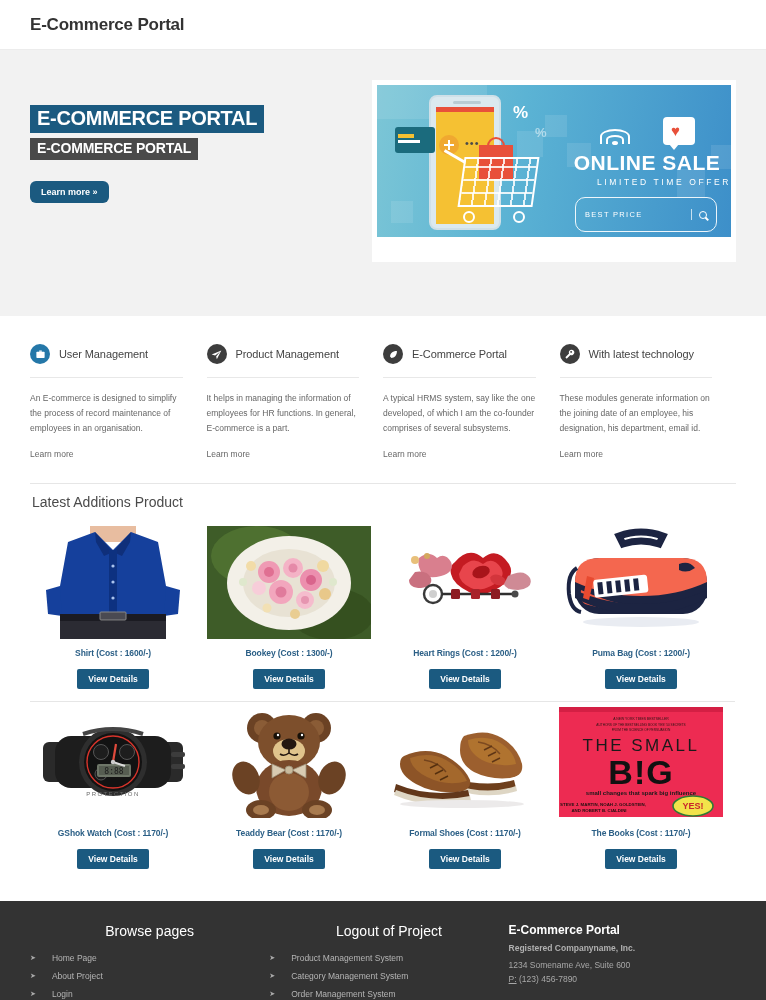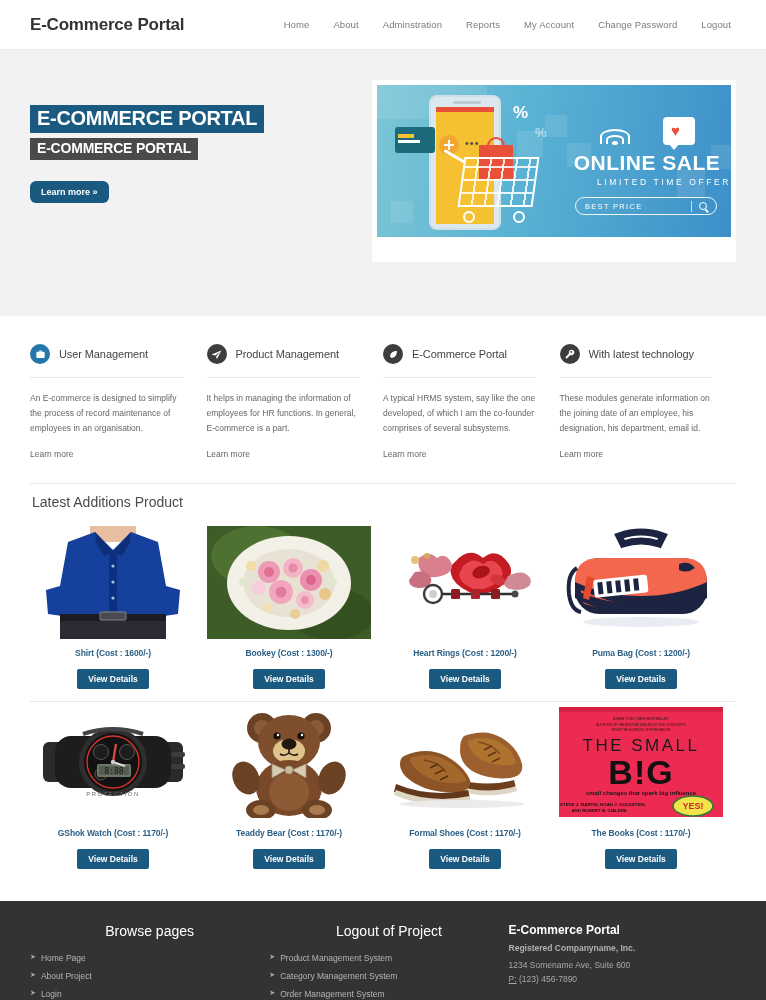--- a/index.html
+++ b/index.html
@@ -131,21 +131,21 @@
   .heart { position:absolute; left:8px; top:6px; color:#e8503a; font-size:15px; line-height:1; }
   .sale-title {
     position:absolute; left:186px; top:66px; width:168px; text-align:center;
     color:#fff; font-size:21px; font-weight:bold; letter-spacing:0.5px;
   }
   .sale-sub {
     position:absolute; left:186px; top:92px; width:168px; text-align:right;
     color:#fff; font-size:8.5px; letter-spacing:2.6px;
   }
   .search-pill {
-    position:absolute; left:198px; top:112px; width:142px; height:18px;
+    position:absolute; left:198px; top:112px; width:142px; height:35px;
     border:1.5px solid rgba(255,255,255,0.9); border-radius:10px;
     display:flex; align-items:center; padding:0 9px;
   }
   .search-pill span { color:#fff; font-size:7.5px; letter-spacing:1.3px; }
   .search-pill .divider { margin-left:auto; width:1px; height:11px; background:rgba(255,255,255,0.7); margin-right:7px; }
   .mag { width:8px; height:8px; border:1.5px solid #fff; border-radius:50%; position:relative; }
   .mag:after { content:''; position:absolute; right:-3px; bottom:-2px; width:4px; height:1.5px; background:#fff; transform:rotate(45deg); }
 
   
   .features {
@@ -192,44 +192,35 @@
   
   .footer {
     background:#333333; color:#bbb; margin-top:22px;
     padding: 22px 30px 16px 30px; display:flex; height:130px;
   }
   .fcol1 { width: 242px; }
   .fcol2 { width: 242px; }
   .fcol3 { width: 230px; }
   .fh { color:#fff; font-size:14px; font-weight:normal; margin-bottom:14px;text-align:center; }
   .flist { list-style:none; }
-  .flist li { margin-bottom:8px; display:flex; gap:5px; }
+  .flist li { margin-bottom:8px; display:flex; align-items:center; gap:16px; }
   .chev { color:#aaa; font-size:7px; }
   .flist a { color:#b5b5b5; font-size:8.5px; text-decoration:none; }
   .faddr-title { color:#fff; font-size:12px; font-weight:bold; margin-bottom:6px; }
   .faddr-co { color:#b0b0b0; font-size:8.5px; font-weight:bold; margin-bottom:5px; }
   .faddr-l { color:#a8a8a8; font-size:8.5px; line-height:1.7; }
   .faddr-l u { text-decoration:underline; }
 </style>
 </head>
 <body>
 
 <div class="page">
 
   <div class="header">
     <div class="brand">E-Commerce Portal</div>
-    <nav class="nav">
-      <a href="#">Home</a>
-      <a href="#">About</a>
-      <a href="#">Adminstration</a>
-      <a href="#">Reports</a>
-      <a href="#">My Account</a>
-      <a href="#">Change Password</a>
-      <a href="#">Logout</a>
-    </nav>
   </div>
 
   <div class="hero">
     <div class="hero-left">
       <div><span class="hero-h1">E-COMMERCE PORTAL</span></div>
       <div><span class="hero-h2">E-COMMERCE PORTAL</span></div>
       <button class="btn-primary">Learn more »</button>
     </div>
 
     <div class="hero-right">

